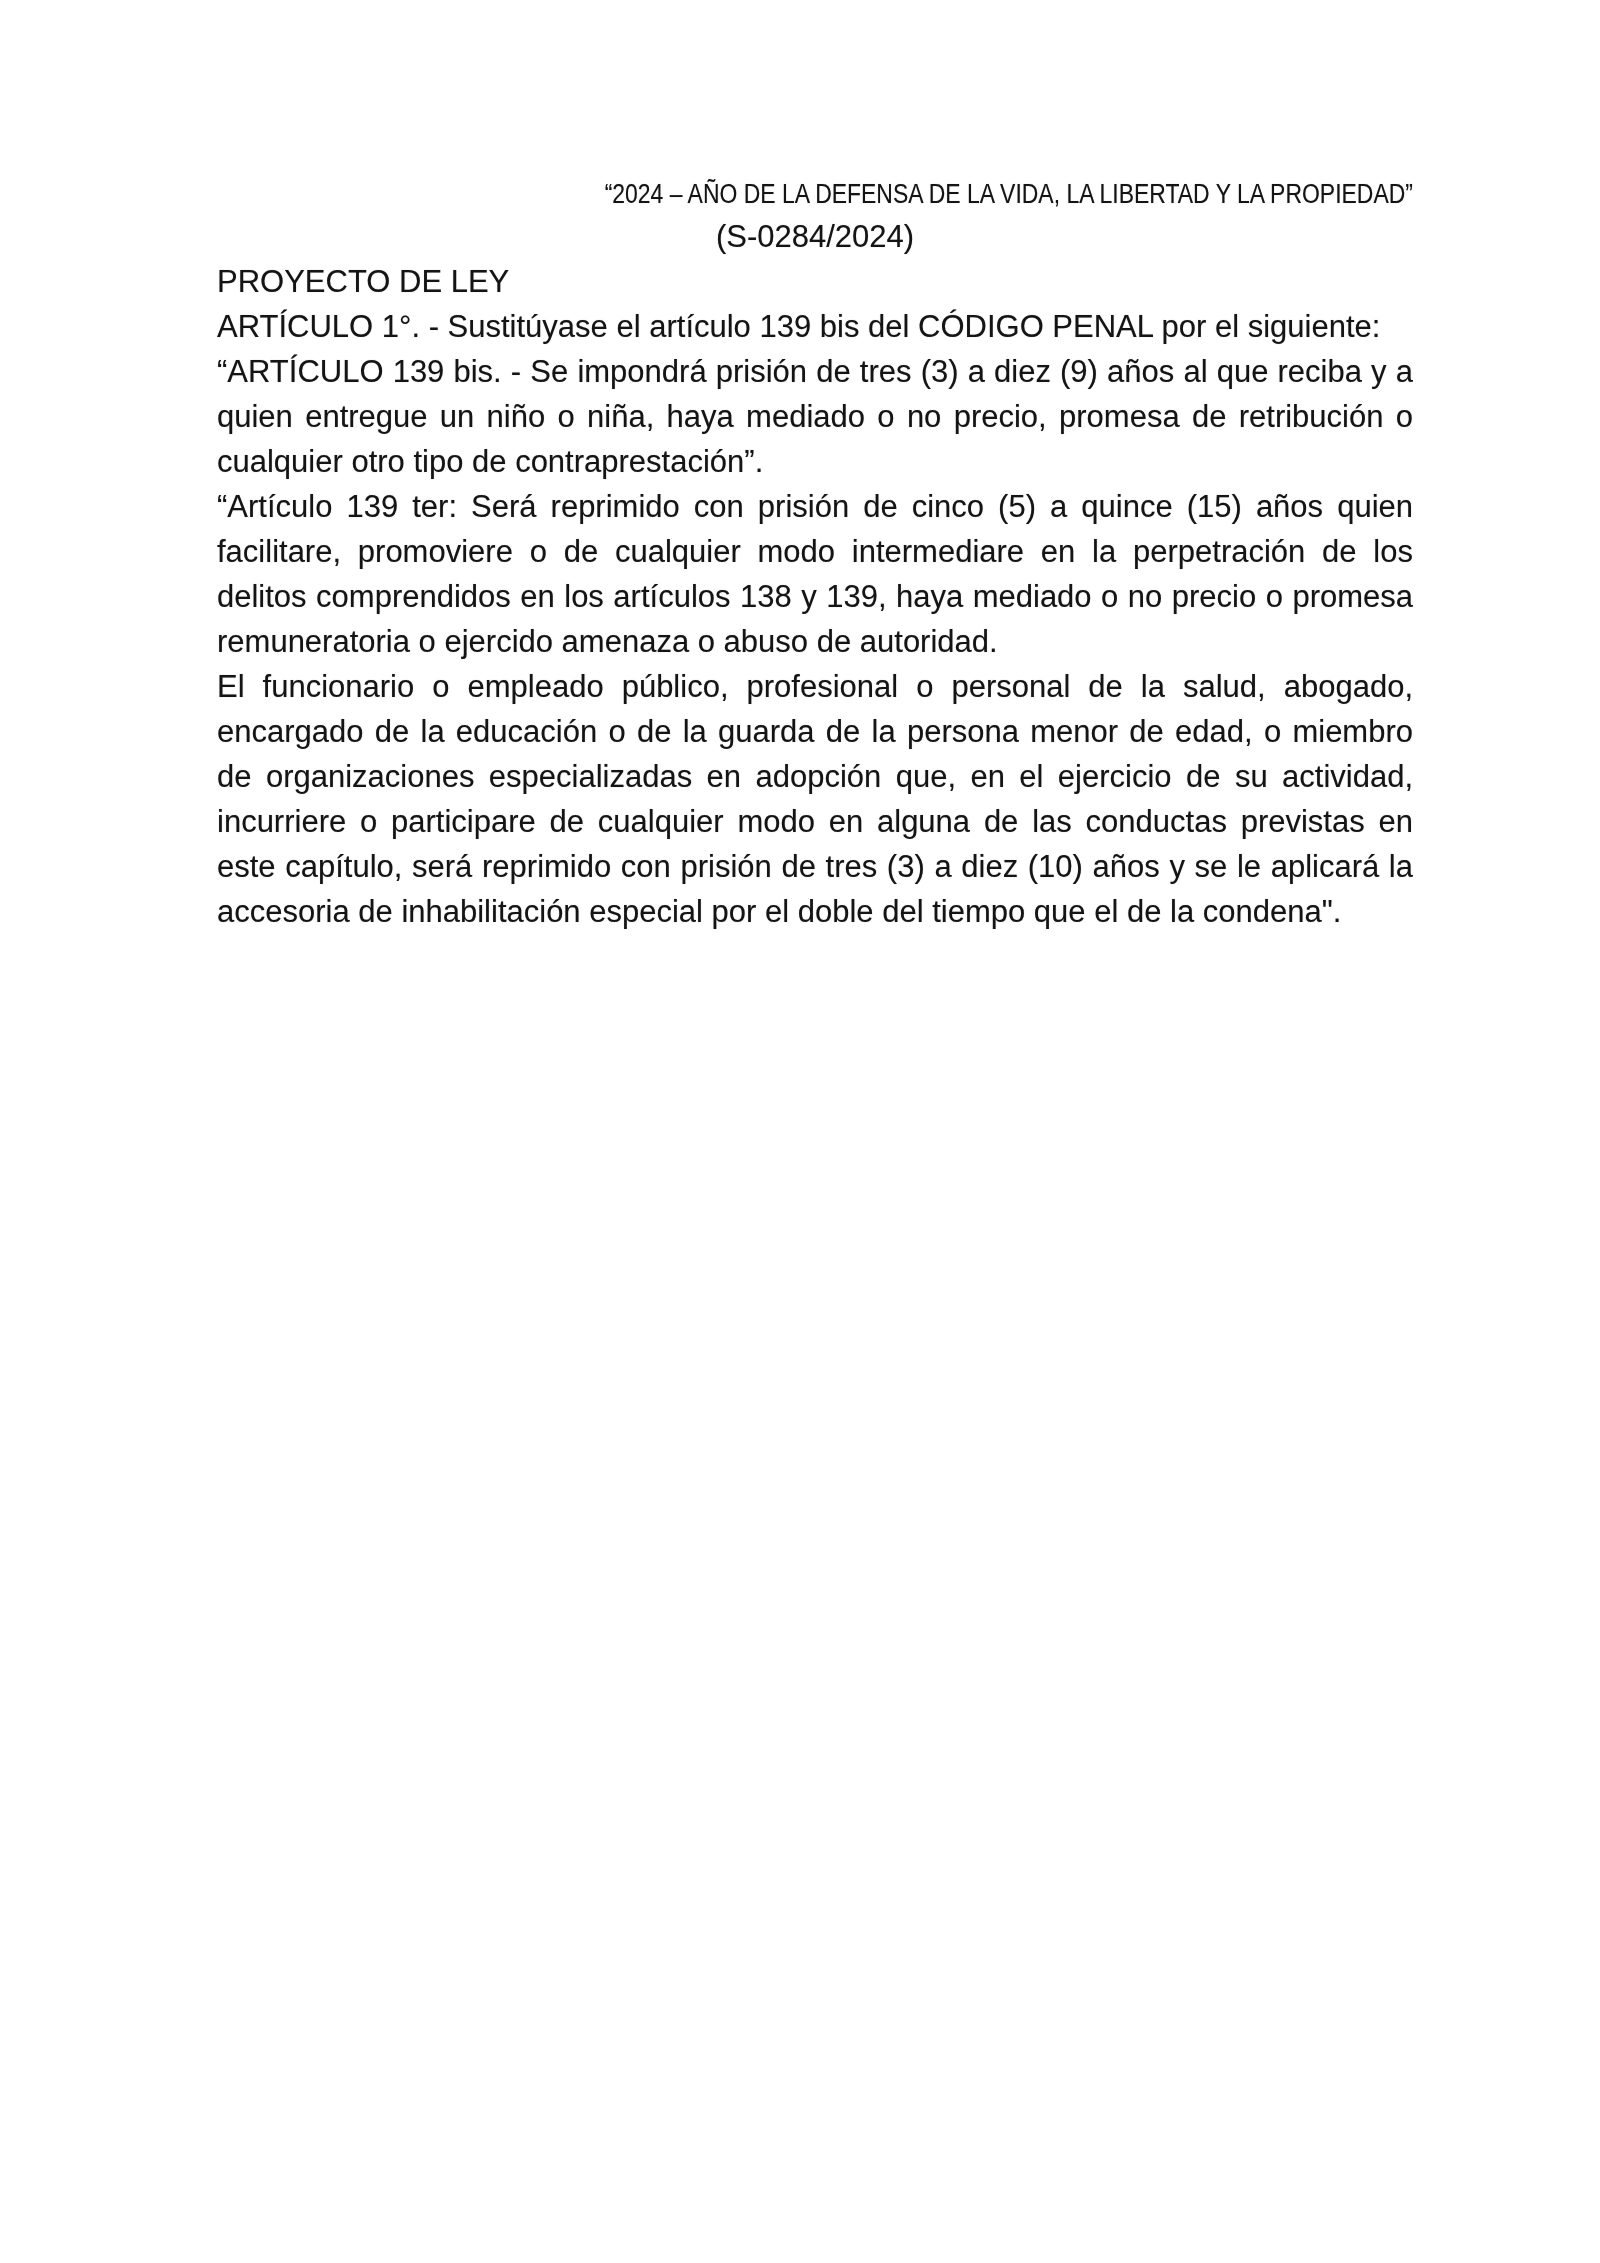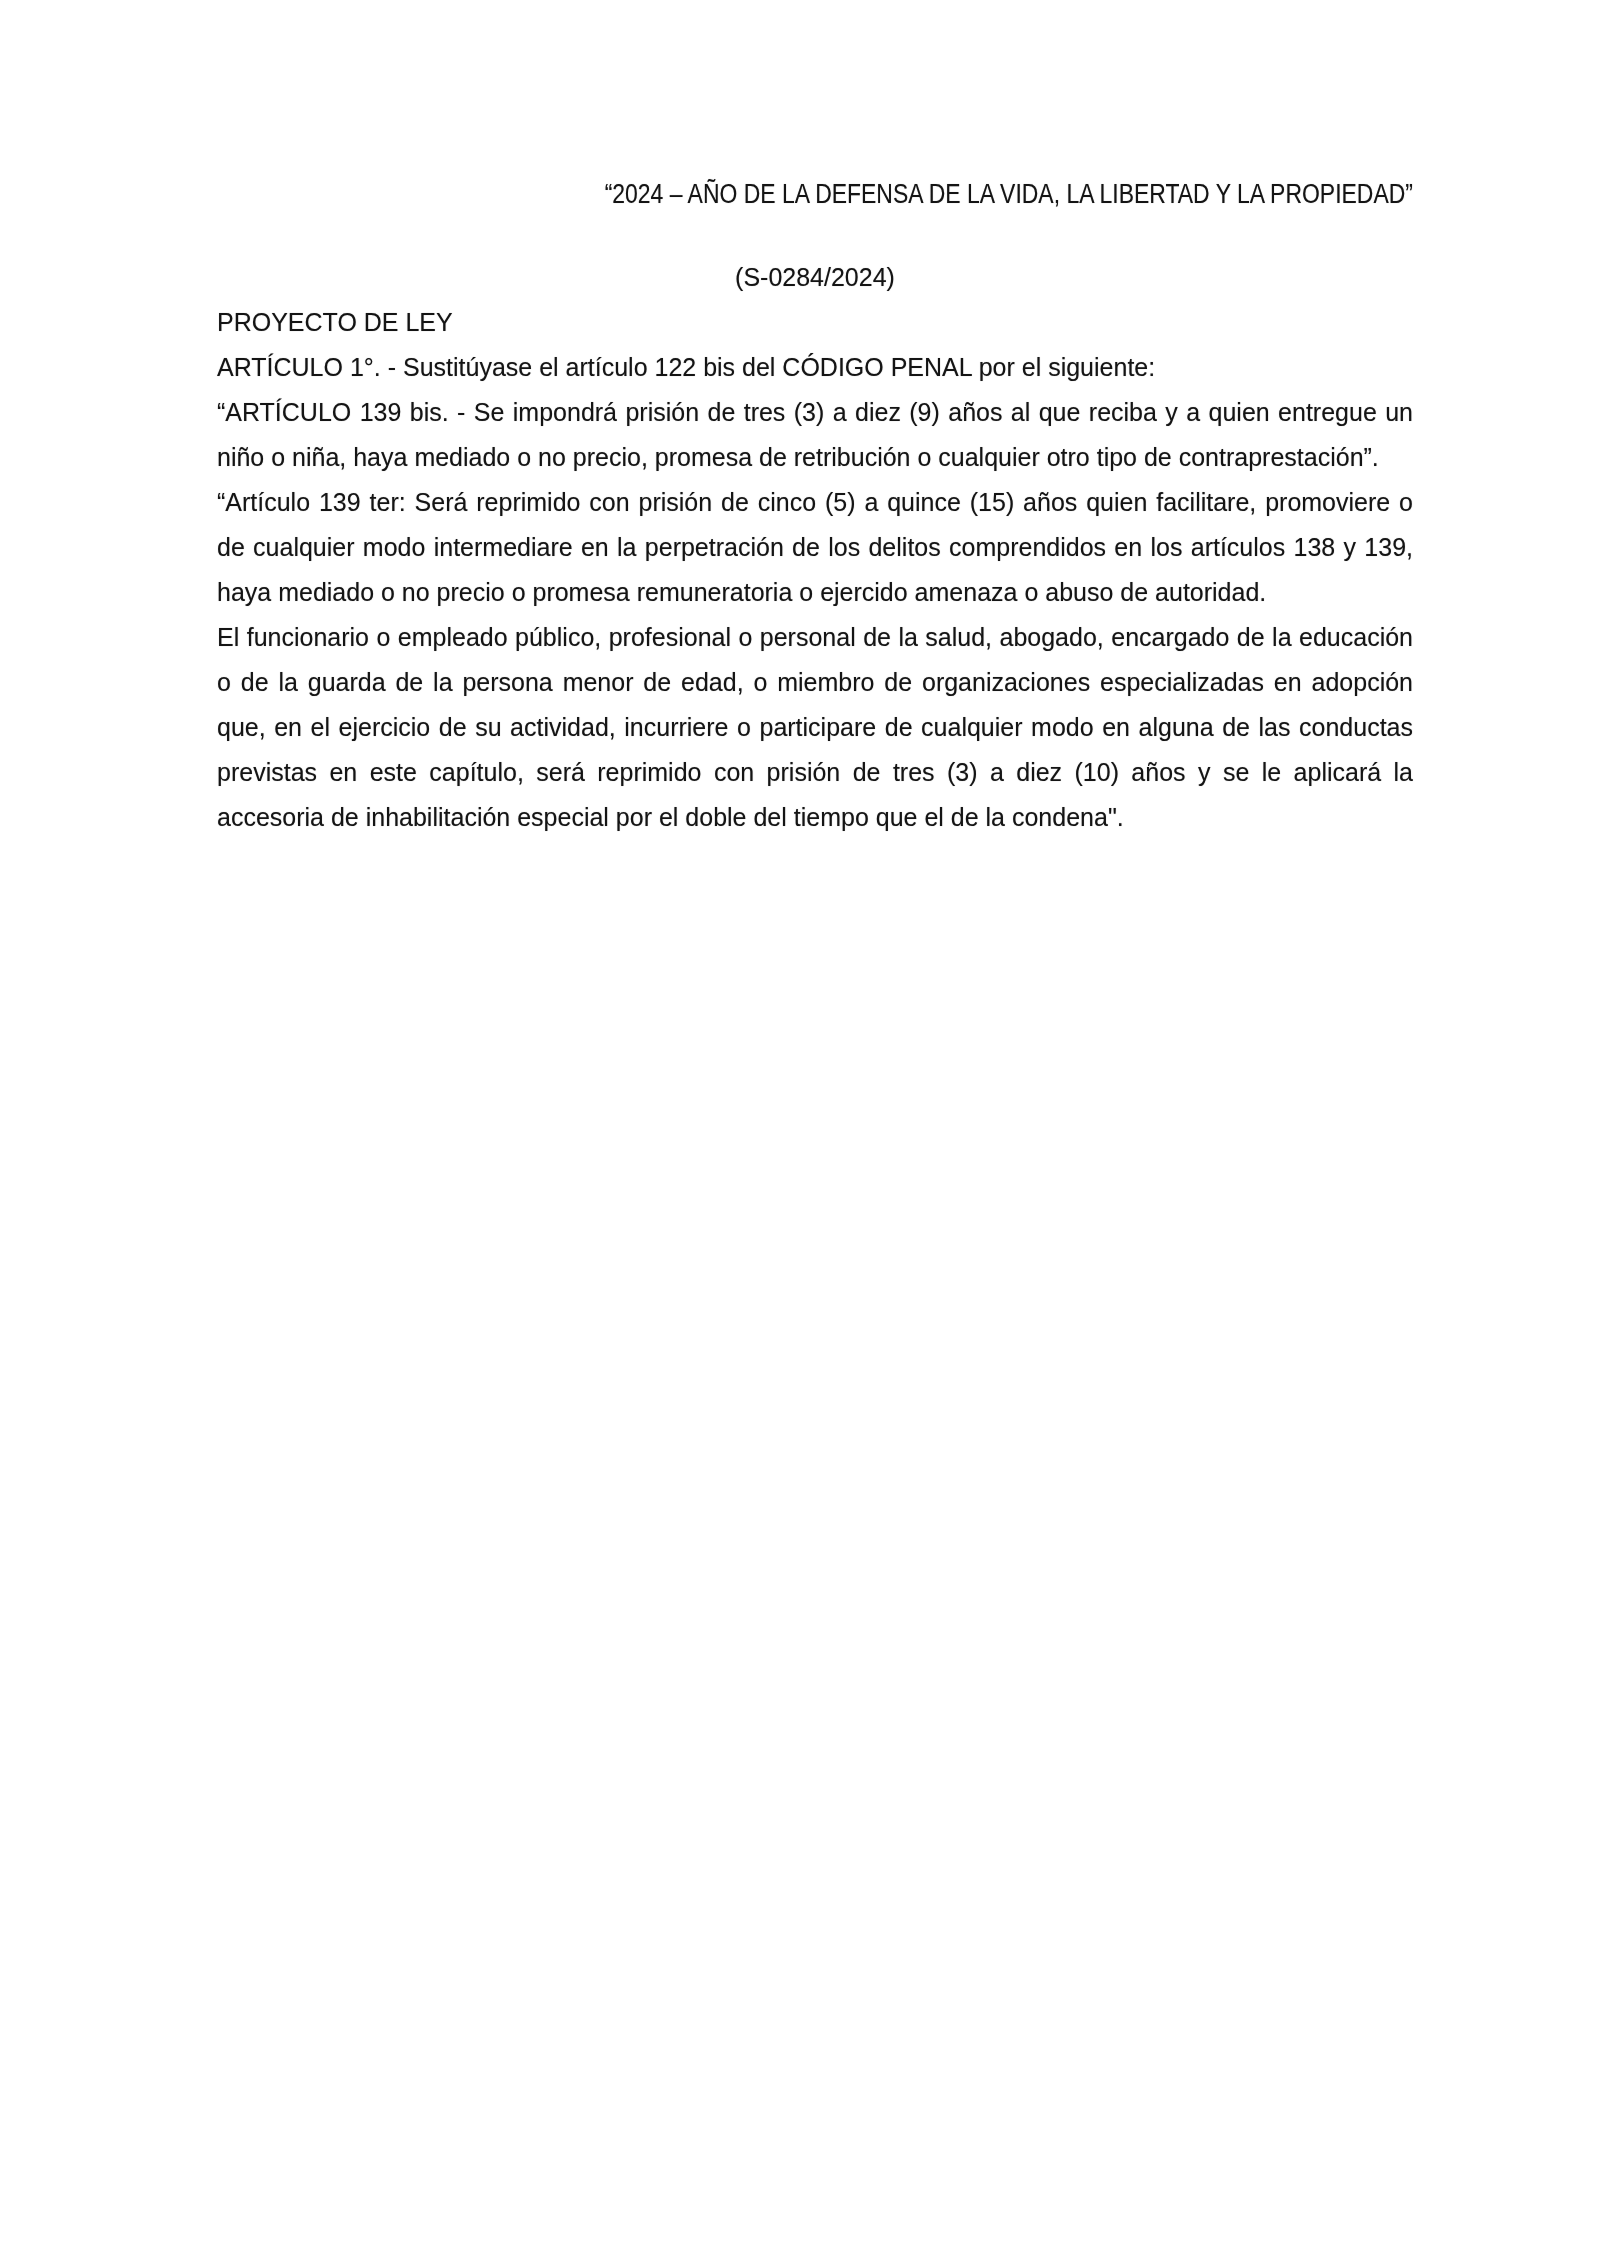--- a/index.html
+++ b/index.html
@@ -26,23 +26,22 @@
     white-space: nowrap;
   }
   .header-note-text {
     display: inline-block;
     transform: scaleX(0.85);
     transform-origin: 100% 50%;
   }
   .column {
     margin-left: 217px;
     width: 1196px;
-    font-size: 25px;
+    font-size: 31px;
     line-height: 45px;
-    margin-top: 41px;
   }
   .column p { margin: 0; }
   .file-number   { margin-top: 306px; text-align: center; }
   .doc-title     { margin-top: 45px;  }
   .opening       { margin-top: 31px;  text-align: left; }
   .para          { text-align: justify; }
   .sp-art1       { margin-top: 42px; }
   .sp-139bis     { margin-top: 46px; }
   .sp-art2       { margin-top: 77px; }
   .sp-139ter     { margin-top: 36px; }
@@ -57,21 +56,21 @@
     <span class="header-note-text">“2024 – AÑO DE LA DEFENSA DE LA VIDA, LA LIBERTAD Y LA PROPIEDAD”</span>
   </div>
 
   <div class="column">
 
     <p class="file-number">(S-0284/2024)</p>
 
     <p class="doc-title">PROYECTO DE LEY</p>
 
 
-    <p class="para sp-art1">ARTÍCULO 1°. - Sustitúyase el artículo 122 bis del CÓDIGO PENAL por el siguiente:</p>
+    <p class="para sp-art1">ARTÍCULO 1°. - Sustitúyase el artículo 139 bis del CÓDIGO PENAL por el siguiente:</p>
 
     <p class="para sp-139bis">“ARTÍCULO 139 bis. - Se impondrá prisión de tres (3) a diez (9) años al que reciba y a quien entregue un niño o niña, haya mediado o no precio, promesa de retribución o cualquier otro tipo de contraprestación”.</p>
 
 
     <p class="para sp-139ter">“Artículo 139 ter: Será reprimido con prisión de cinco (5) a quince (15) años quien facilitare, promoviere o de cualquier modo intermediare en la perpetración de los delitos comprendidos en los artículos 138 y 139, haya mediado o no precio o promesa remuneratoria o ejercido amenaza o abuso de autoridad.</p>
 
     <p class="para sp-funcionario">El funcionario o empleado público, profesional o personal de la salud, abogado, encargado de la educación o de la guarda de la persona menor de edad, o miembro de organizaciones especializadas en adopción que, en el ejercicio de su actividad, incurriere o participare de cualquier modo en alguna de las conductas previstas en este capítulo, será reprimido con prisión de tres (3) a diez (10) años y se le aplicará la accesoria de inhabilitación especial por el doble del tiempo que el de la condena".</p>
 
   </div>
 </div>

